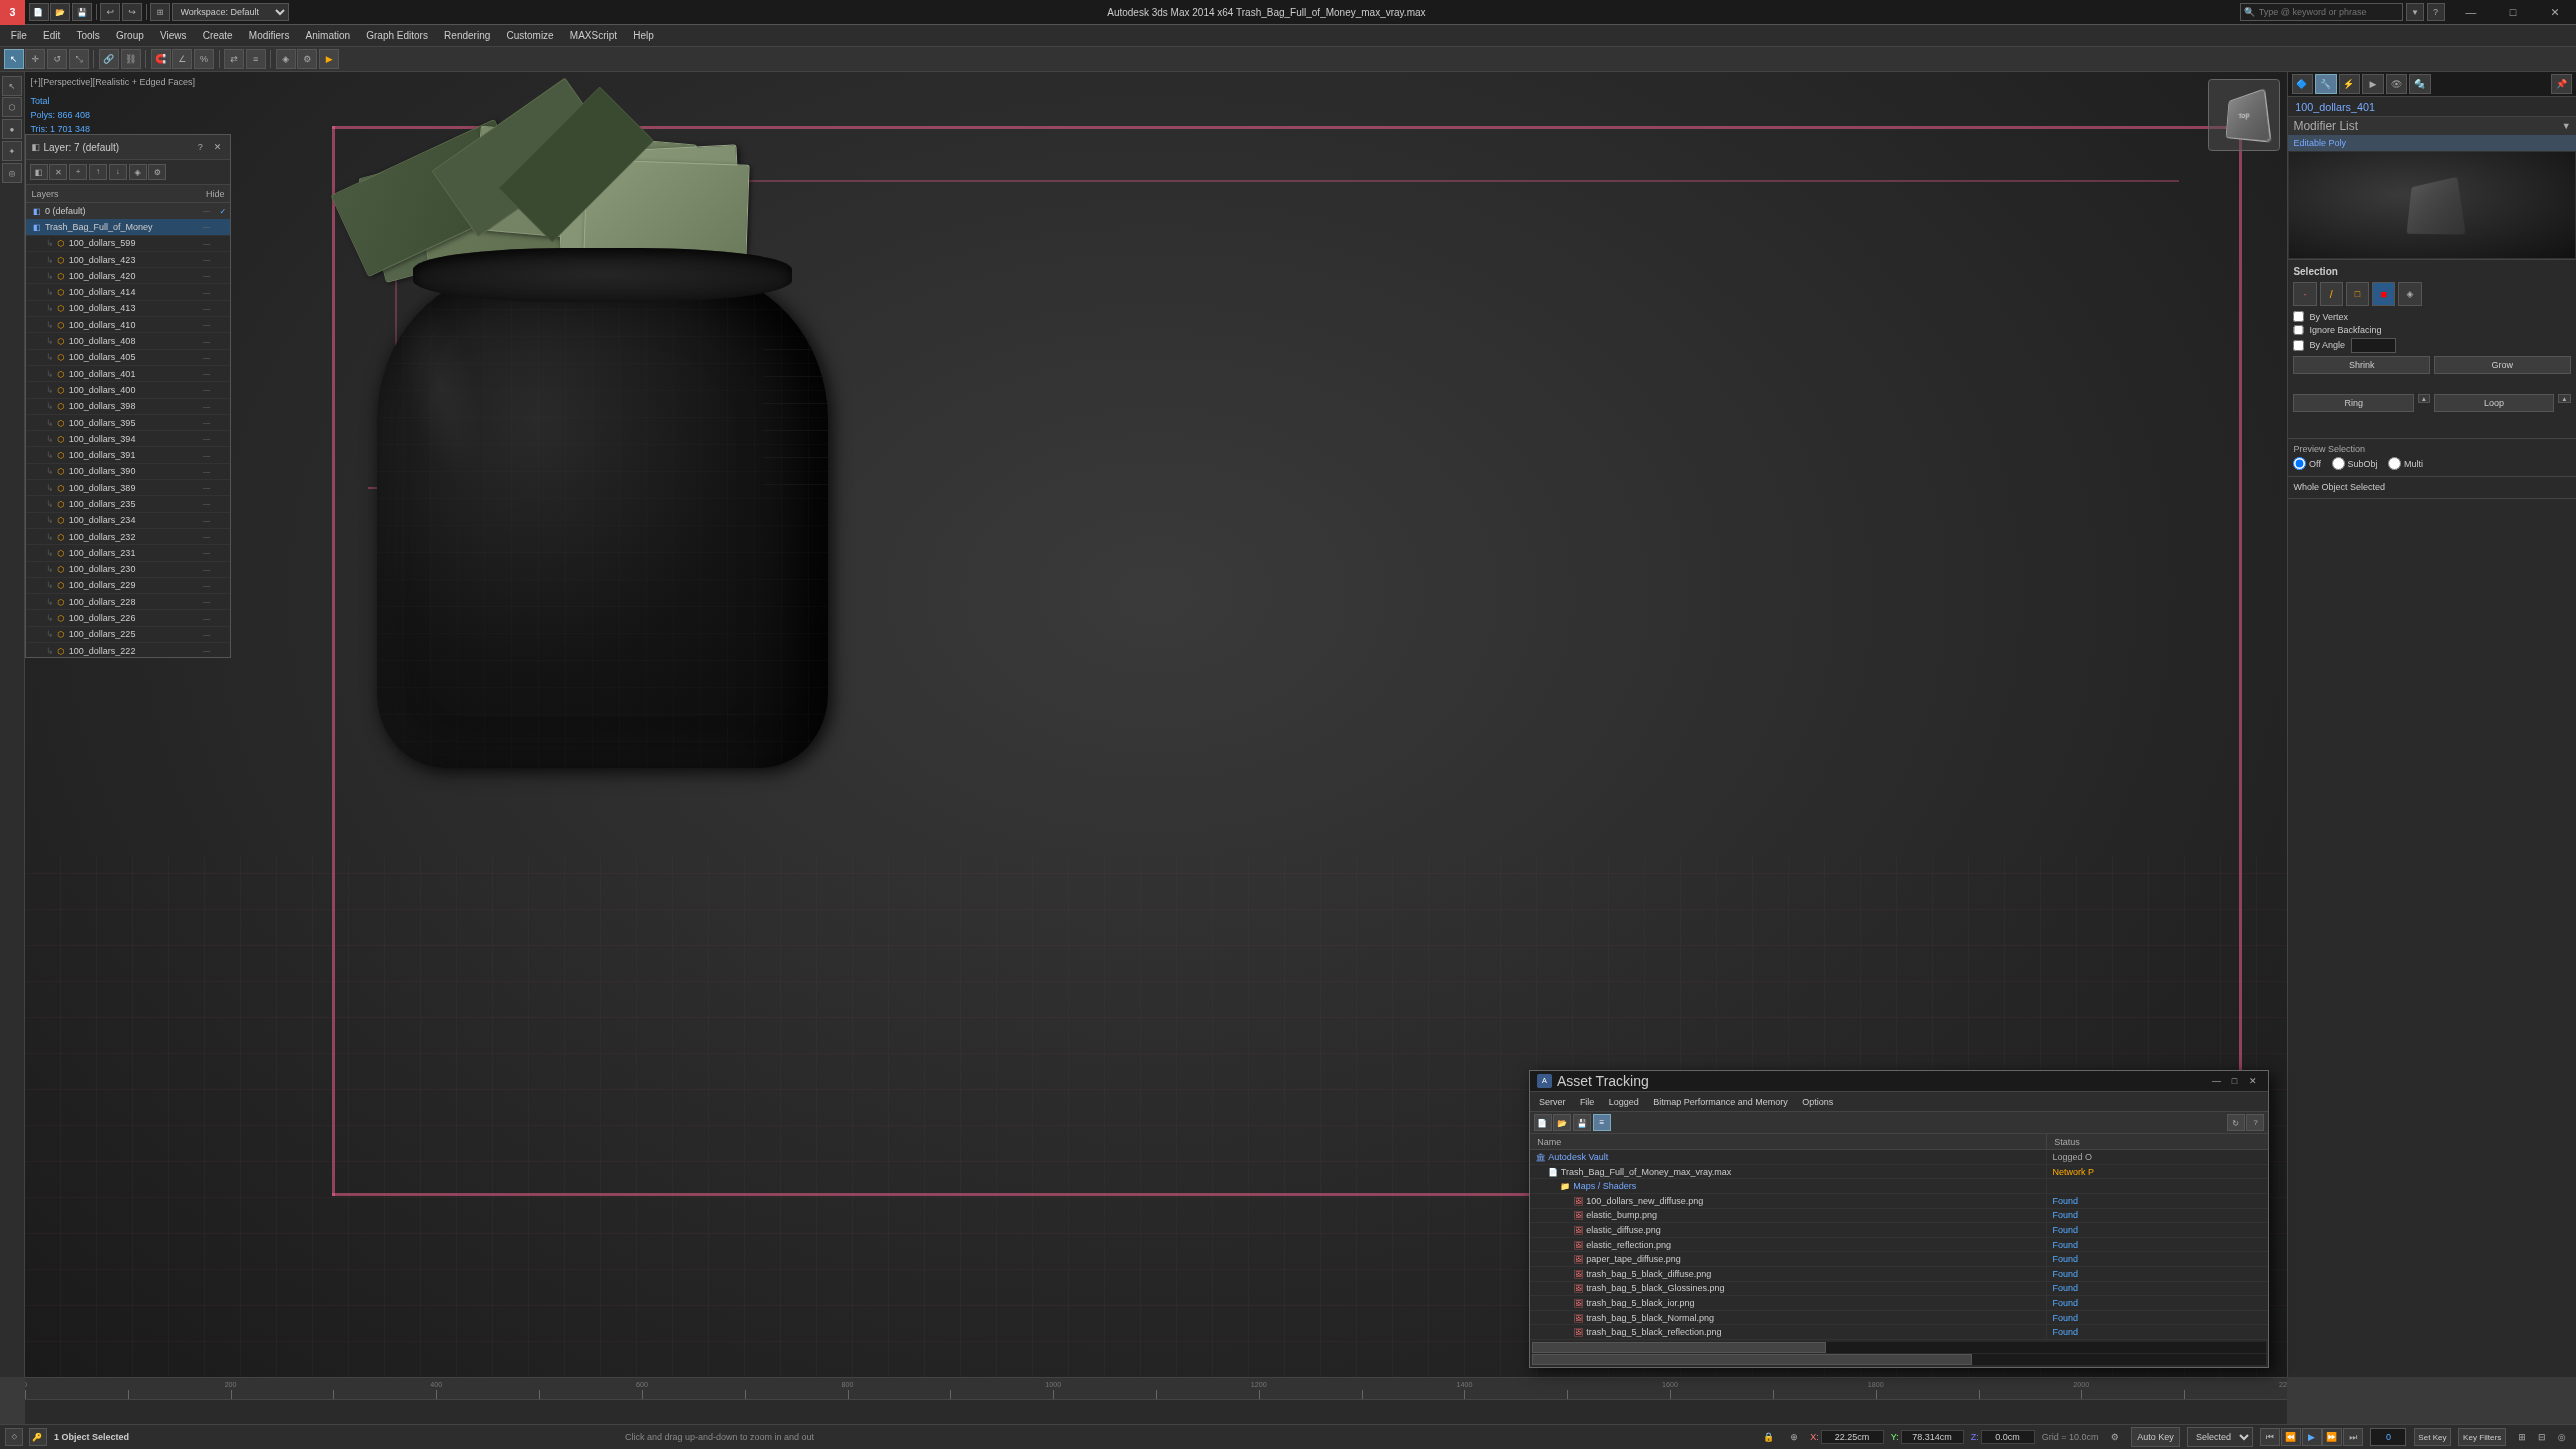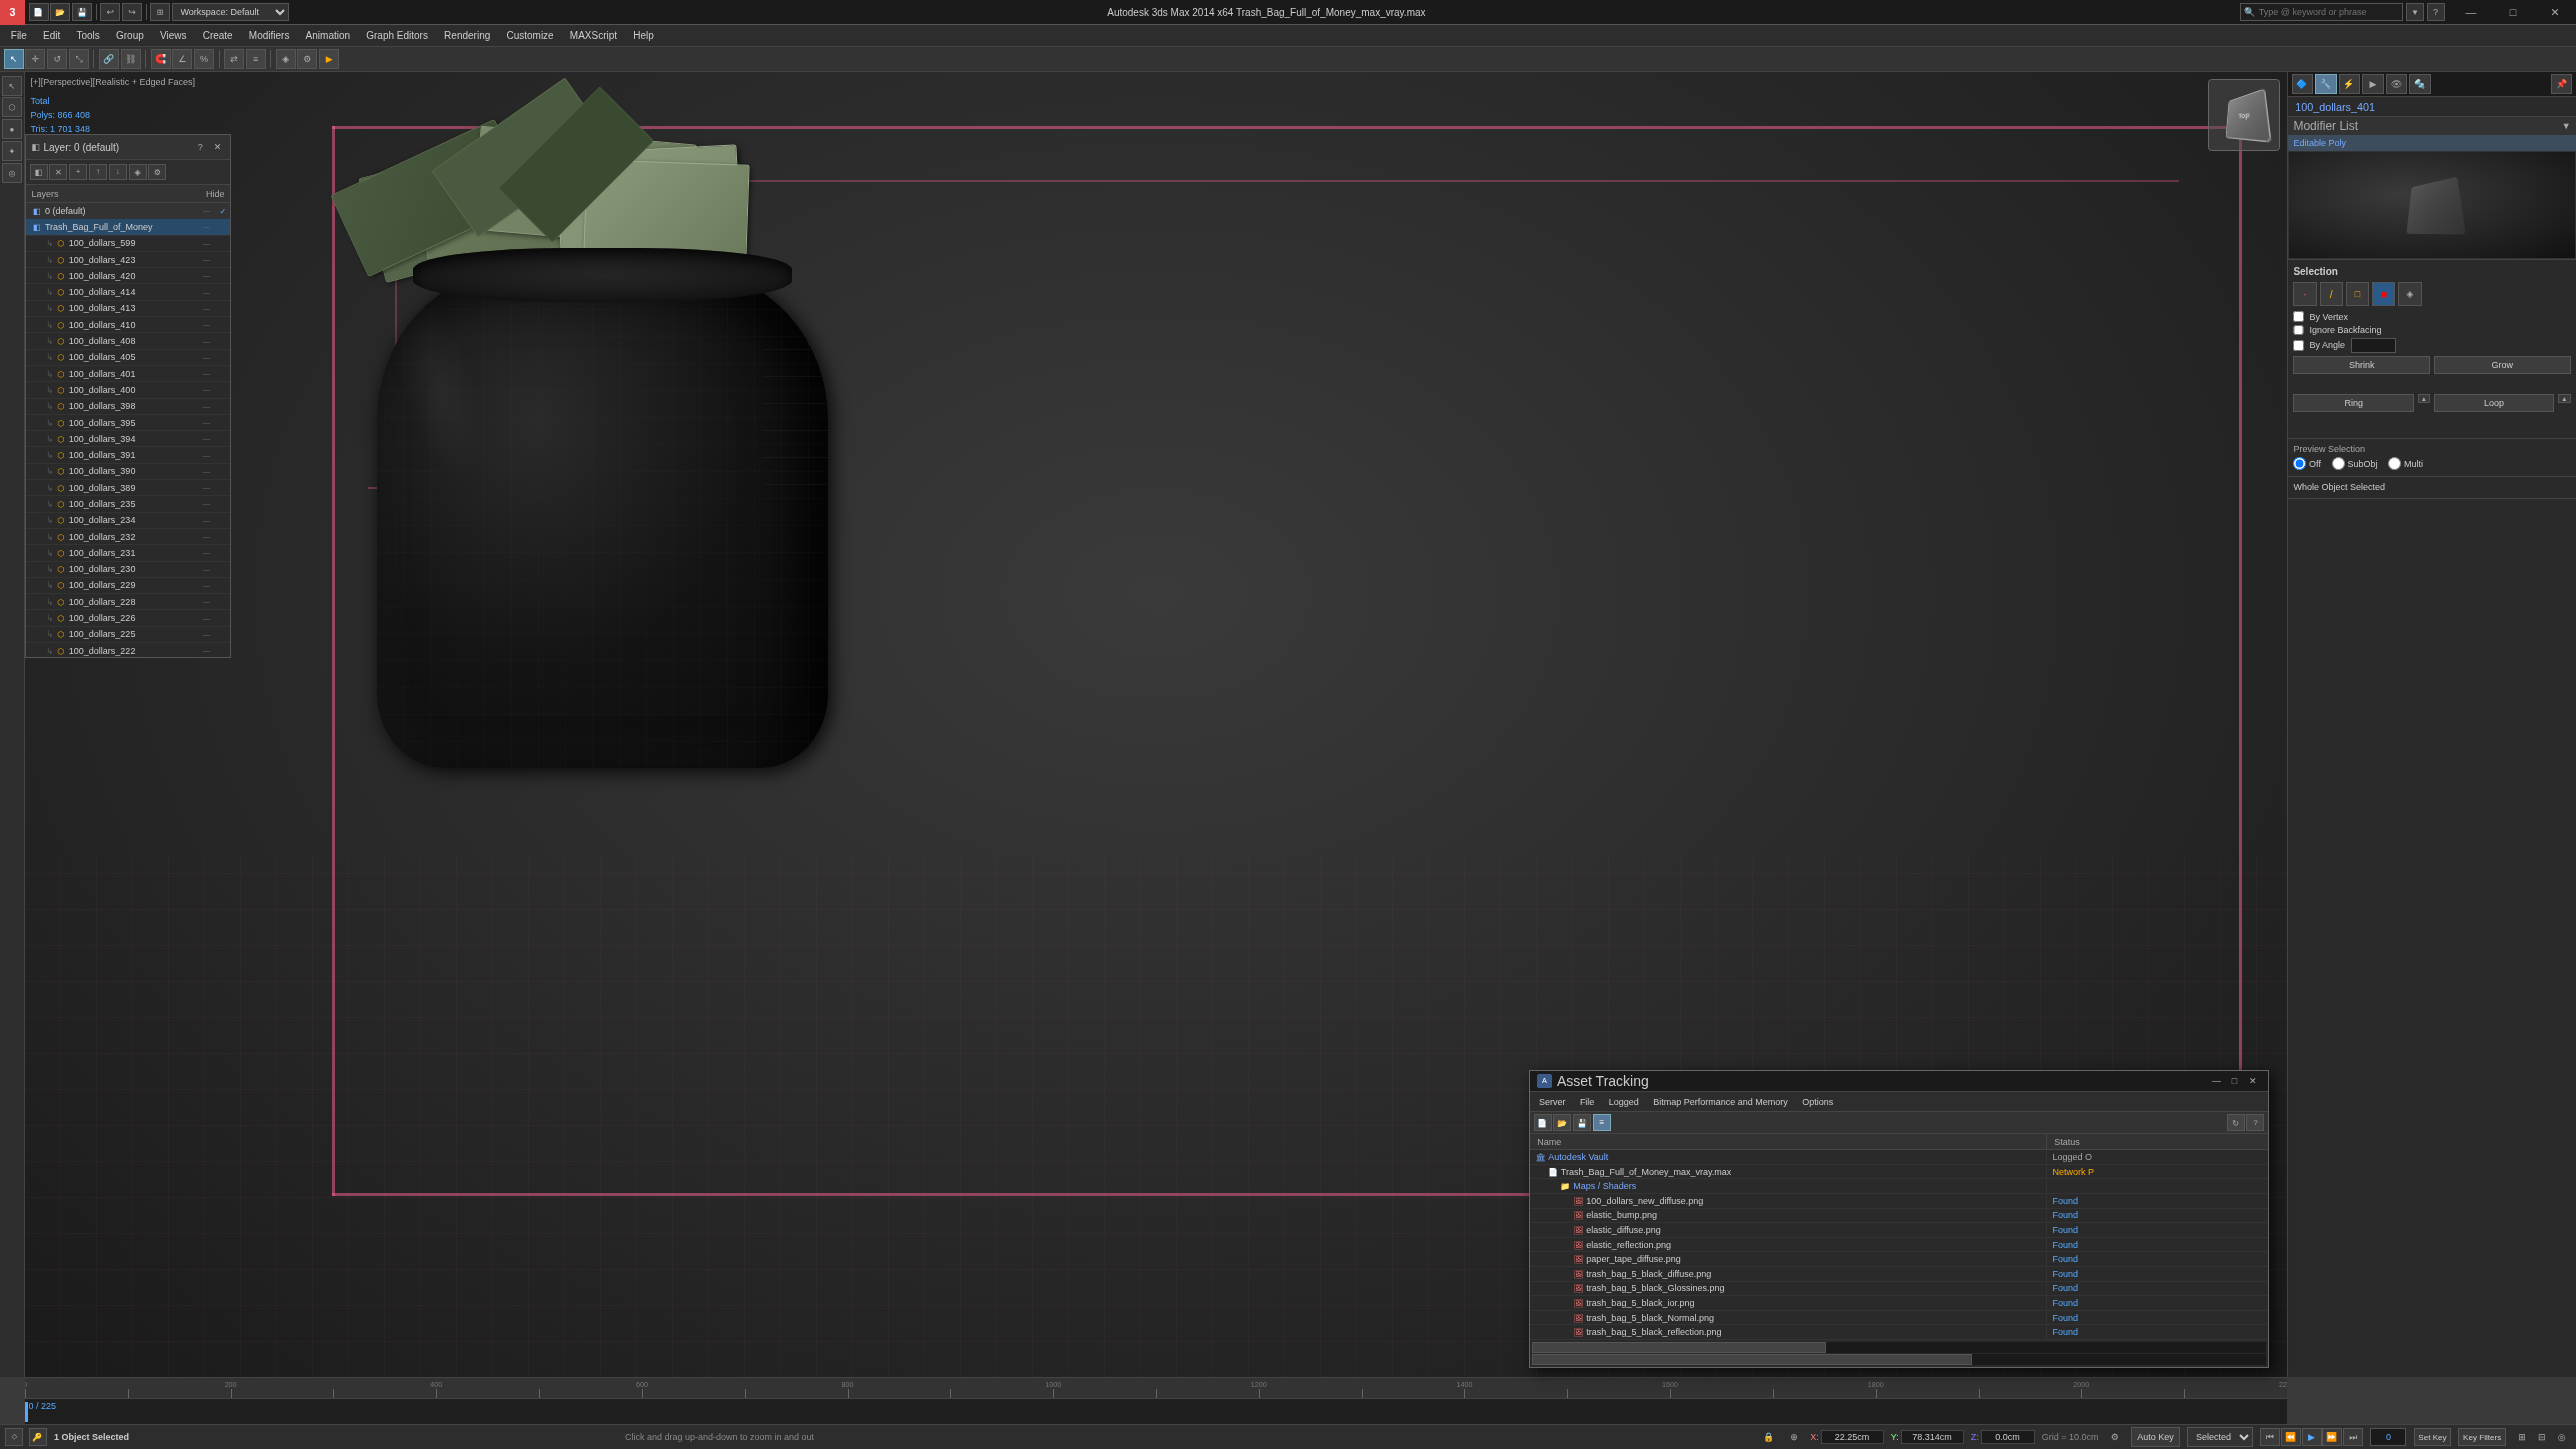--- a/index.html
+++ b/index.html
@@ -177,21 +177,21 @@
         <div style="position:absolute;inset:0;display:flex;align-items:center;justify-content:center;font-size:7.2px;color:#ccc;font-weight:bold;">Top</div>
       </div>
     </div>
   </div>
 </div>
 
 <div id="layers-panel" style="position:absolute;left:25px;top:134px;width:206px;height:524px;background:#2a2a2a;border:0.9px solid #555;z-index:100;display:flex;flex-direction:column;">
   <div style="height:25px;background:#333;display:flex;align-items:center;justify-content:space-between;padding:0 5.4px;border-bottom:0.9px solid #444;flex-shrink:0;">
     <div style="display:flex;align-items:center;gap:3.6px;">
       <span style="color:#aaa;font-size:9px;">◧</span>
-      <span style="color:#ccc;font-size:10px;">Layer: 0 (default)</span>
+      <span style="color:#ccc;font-size:10px;">Layer: 7 (default)</span>
     </div>
     <div style="display:flex;gap:2.7px;">
       <span style="width:14.4px;height:14.4px;display:flex;align-items:center;justify-content:center;color:#aaa;font-size:9px;cursor:pointer;">?</span>
       <span style="width:14.4px;height:14.4px;display:flex;align-items:center;justify-content:center;color:#aaa;font-size:9px;cursor:pointer;">✕</span>
     </div>
   </div>
   <div style="height:25px;background:#2d2d2d;display:flex;align-items:center;padding:0 3.6px;gap:1.8px;border-bottom:0.9px solid #444;flex-shrink:0;">
     <span style="width:18px;height:16.3px;background:#3a3a3a;border:0.9px solid #555;display:flex;align-items:center;justify-content:center;font-size:8.1px;color:#aaa;cursor:pointer;">◧</span>
     <span style="width:18px;height:16.3px;background:#3a3a3a;border:0.9px solid #555;display:flex;align-items:center;justify-content:center;font-size:8.1px;color:#aaa;cursor:pointer;">✕</span>
     <span style="width:18px;height:16.3px;background:#3a3a3a;border:0.9px solid #555;display:flex;align-items:center;justify-content:center;font-size:8.1px;color:#aaa;cursor:pointer;">+</span>
@@ -633,24 +633,20 @@
       <div style="position: absolute; top: 1.8px; left: 72.7273%; font-size: 7.2px; color: rgb(119, 119, 119); transform: translateX(-50%);">1600</div>
       <div style="position: absolute; bottom: 0px; left: 77.2727%; width: 0.9px; height: 9px; background: rgb(102, 102, 102);"></div>
       <div style="position: absolute; bottom: 0px; left: 81.8182%; width: 0.9px; height: 9px; background: rgb(102, 102, 102);"></div>
       <div style="position: absolute; top: 1.8px; left: 81.8182%; font-size: 7.2px; color: rgb(119, 119, 119); transform: translateX(-50%);">1800</div>
       <div style="position: absolute; bottom: 0px; left: 86.3636%; width: 0.9px; height: 9px; background: rgb(102, 102, 102);"></div>
       <div style="position: absolute; bottom: 0px; left: 90.9091%; width: 0.9px; height: 9px; background: rgb(102, 102, 102);"></div>
       <div style="position: absolute; top: 1.8px; left: 90.9091%; font-size: 7.2px; color: rgb(119, 119, 119); transform: translateX(-50%);">2000</div>
       <div style="position: absolute; bottom: 0px; left: 95.4545%; width: 0.9px; height: 9px; background: rgb(102, 102, 102);"></div>
       <div style="position: absolute; top: 1.8px; left: 100%; font-size: 7.2px; color: rgb(119, 119, 119); transform: translateX(-50%);">2200</div>
     </div>
-  <div style="height:25px;background:#1e1e1e;display:flex;align-items:center;padding:0 3.6px;position:relative;cursor:pointer;">
-    <div style="width:2.7px;height:20px;background:#5af;position:absolute;left:0;top:2.7px;cursor:ew-resize;"></div>
-    <div style="font-size:9px;color:#5af;position:absolute;left:3.6px;top:1.8px;">0 / 225</div>
-  </div>
 </div>
 
 <div style="position:absolute;bottom:0;left:0;right:0;height:25px;background:#2d2d2d;border-top:0.9px solid #444;display:flex;align-items:center;padding:0 5.4px;gap:7.2px;font-size:9px;color:#ccc;z-index:500;">
   <div style="display:flex;align-items:center;gap:5.4px;flex-shrink:0;">
     <span style="width:18px;height:18px;background:#3a3a3a;border:0.9px solid #555;display:flex;align-items:center;justify-content:center;font-size:8.1px;color:#aaa;cursor:pointer;">⬦</span>
     <span style="width:18px;height:18px;background:#3a3a3a;border:0.9px solid #555;display:flex;align-items:center;justify-content:center;font-size:8.1px;color:#aaa;cursor:pointer;">🔑</span>
   </div>
   <div style="flex:1;font-size:9px;color:#ccc;min-width:108px;font-weight:bold;">1 Object Selected</div>
   <div style="font-size:9px;color:#888;flex:2;overflow:hidden;white-space:nowrap;">Click and drag up-and-down to zoom in and out</div>
 

